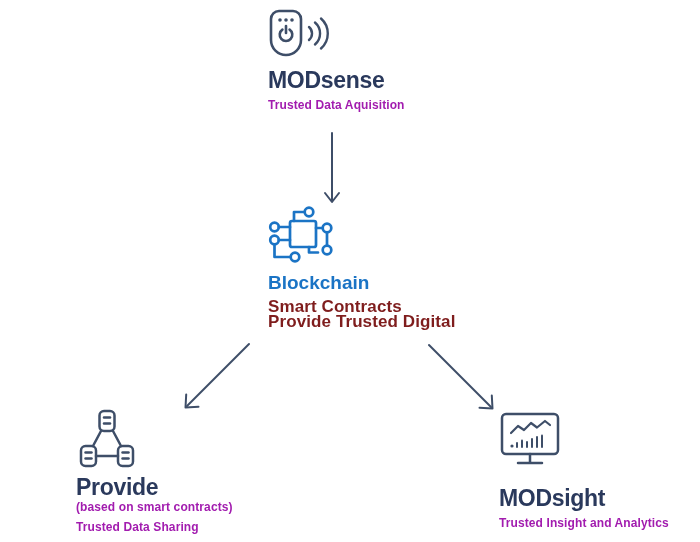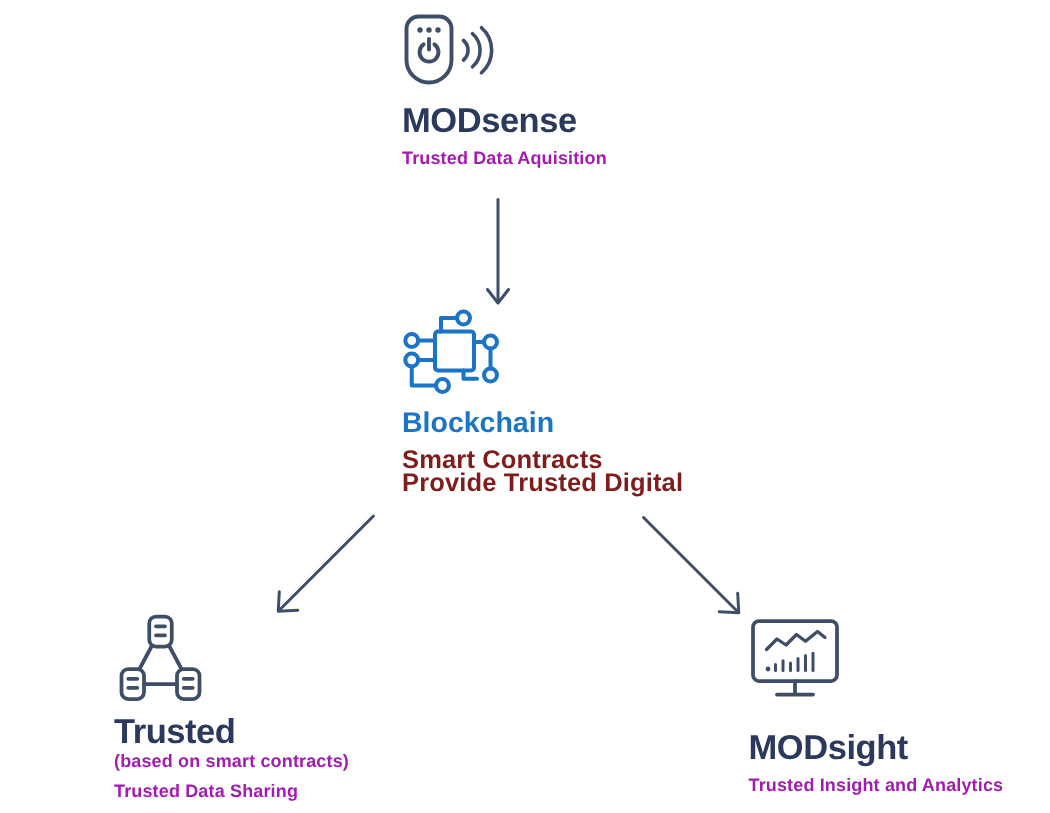--- a/index.html
+++ b/index.html
@@ -111,21 +111,21 @@
       <rect x="2" y="37" width="15" height="20" rx="4.5"></rect>
       <path d="M6.5,43.5 L12.5,43.5"></path>
       <path d="M6.5,49.5 L12.5,49.5"></path>
       <rect x="39" y="37" width="15" height="20" rx="4.5"></rect>
       <path d="M43.5,43.5 L49.5,43.5"></path>
       <path d="M43.5,49.5 L49.5,49.5"></path>
       <path d="M22,22 L14,37"></path>
       <path d="M34,22 L42,37"></path>
       <path d="M17,47 L39,47"></path>
     </svg>
-    <div class="title" style="margin-top:6px;">Trusted</div>
+    <div class="title" style="margin-top:6px;">Provide</div>
     <div class="sub">(based on smart contracts)</div>
     <div class="sub mt5">Trusted Data Sharing</div>
   </div>
 
   <div class="group" style="left:499px; top:412px; width:180px;">
     <svg class="icon-svg" style="margin-left:1px;" width="60" height="56" viewBox="0 0 60 56" fill="none" stroke="#3e4e68" stroke-width="2.5" stroke-linecap="round" stroke-linejoin="round">
       <rect x="2" y="2" width="56" height="40" rx="4"></rect>
       <path d="M30,42 L30,50"></path>
       <path d="M18,51 L42,51"></path>
       <path d="M11,21 L18,14 L24,18 L31,11 L37,15.5 L45,9 L50,13" stroke-width="2.2"></path>

